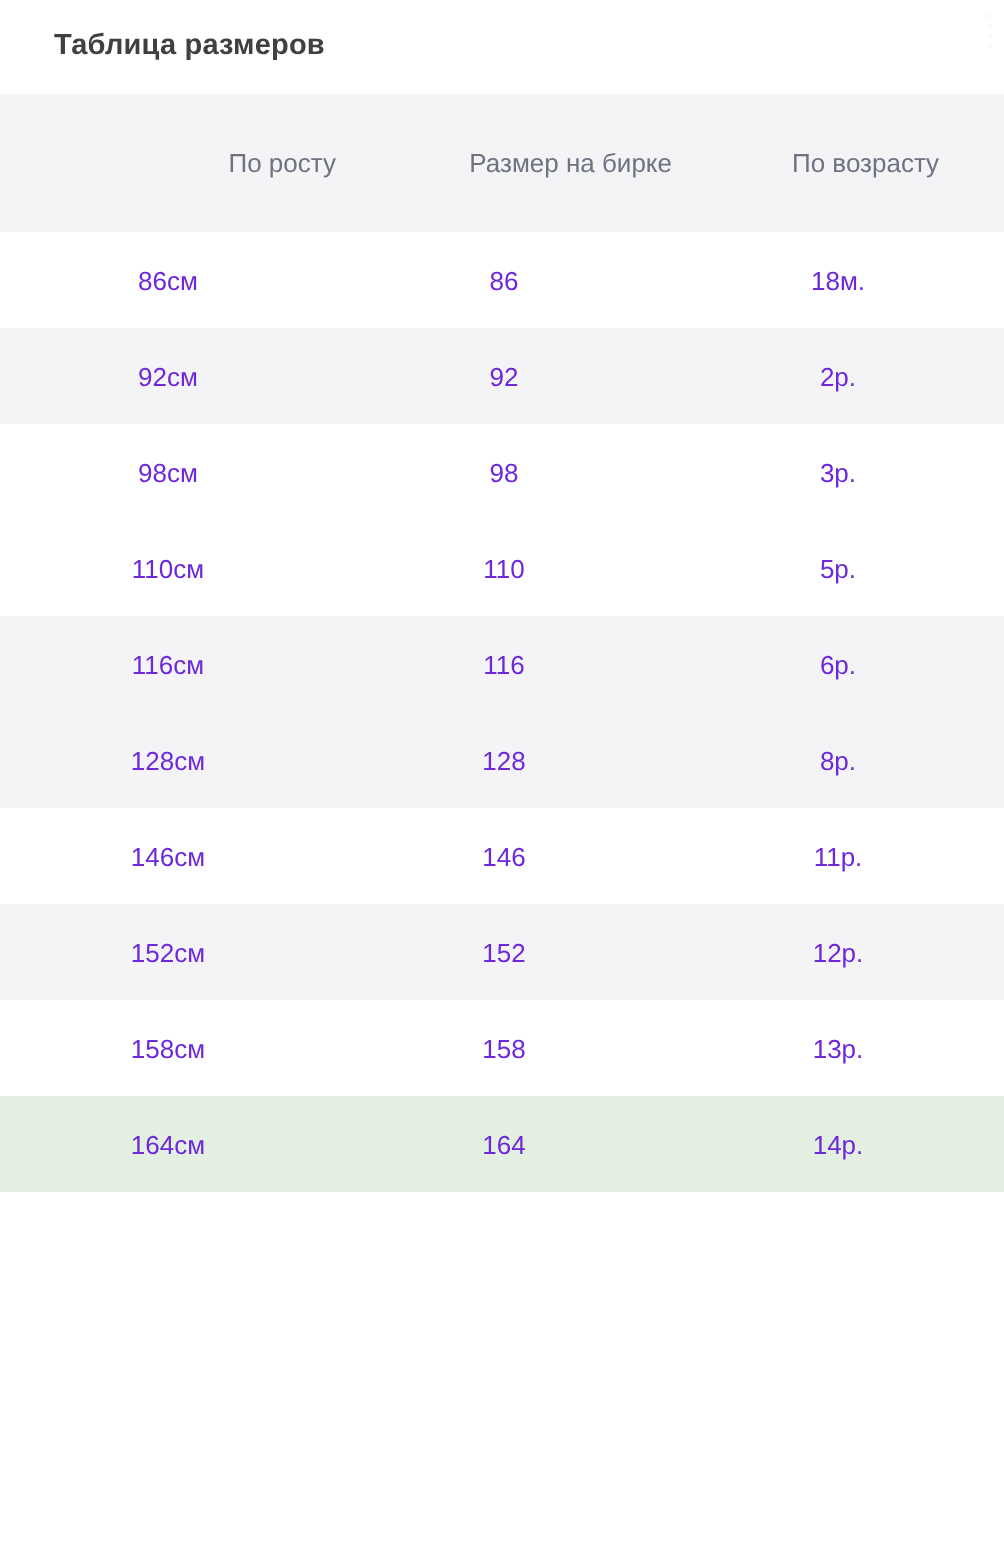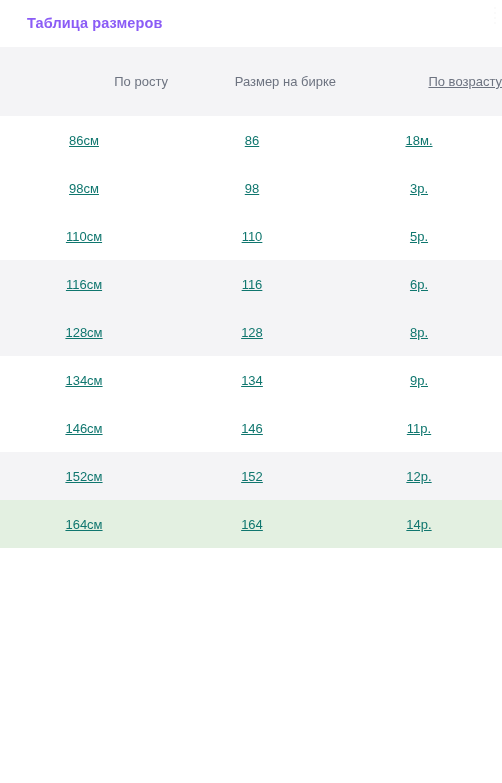--- a/index.html
+++ b/index.html
@@ -30,21 +30,21 @@
     height: 47px;
     background: #ffffff;
     display: flex;
     align-items: center;
     padding: 0 0 0 27px;
     box-sizing: border-box;
   }
   .panel-title {
     font-size: 14.5px;
     font-weight: bold;
-    color: #8b5cf6;
+    color: #404040;
     letter-spacing: 0.1px;
     line-height: 1;
   }
 
   
   .corner-affordance {
     position: absolute;
     top: 4px;
     right: 1px;
     width: 13px;
@@ -79,35 +79,33 @@
     color: #6d7380;
     font-size: 13px;
     font-weight: normal;
     text-align: right;
     vertical-align: middle;
     padding: 0;
     white-space: nowrap;
   }
   .size-table thead th.col-age {
     
-    text-align: right;
+    text-align: left;
     padding-left: 60px;
-    text-decoration: underline;
   }
 
   .size-table tbody td {
     height: 48px;
     font-size: 13px;
-    color: #0f766e;
+    color: #6d28d9;
     text-align: center;
     vertical-align: middle;
     padding: 0;
     white-space: nowrap;
     border: none;
-    text-decoration: underline;
   }
 
   .size-table tbody tr.row-odd  td { background: #ffffff; }
   .size-table tbody tr.row-even td { background: #f4f4f6; }
   .size-table tbody tr.row-selected td { background: #e3f0e1; }
 
   
   .watermark {
     position: absolute;
     left: 372px;
@@ -152,20 +150,25 @@
         <th class="col-tag">Размер на бирке</th>
         <th class="col-age">По возрасту</th>
       </tr>
     </thead>
     <tbody id="table-body">
         <tr class="row-odd">
           <td>86см</td>
           <td>86</td>
           <td>18м.</td>
         </tr>
+        <tr class="row-even">
+          <td>92см</td>
+          <td>92</td>
+          <td>2р.</td>
+        </tr>
         <tr class="row-odd">
           <td>98см</td>
           <td>98</td>
           <td>3р.</td>
         </tr>
         <tr class="row-odd">
           <td>110см</td>
           <td>110</td>
           <td>5р.</td>
         </tr>
@@ -173,33 +176,33 @@
           <td>116см</td>
           <td>116</td>
           <td>6р.</td>
         </tr>
         <tr class="row-even">
           <td>128см</td>
           <td>128</td>
           <td>8р.</td>
         </tr>
         <tr class="row-odd">
-          <td>134см</td>
-          <td>134</td>
-          <td>9р.</td>
-        </tr>
-        <tr class="row-odd">
           <td>146см</td>
           <td>146</td>
           <td>11р.</td>
         </tr>
         <tr class="row-even">
           <td>152см</td>
           <td>152</td>
           <td>12р.</td>
+        </tr>
+        <tr class="row-odd">
+          <td>158см</td>
+          <td>158</td>
+          <td>13р.</td>
         </tr>
         <tr class="row-selected">
           <td>164см</td>
           <td>164</td>
           <td>14р.</td>
         </tr>
       </tbody>
   </table>
 
 </div>

